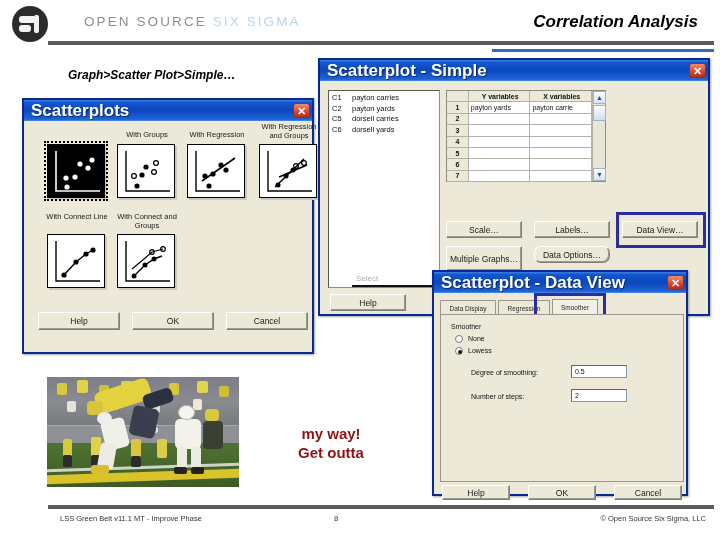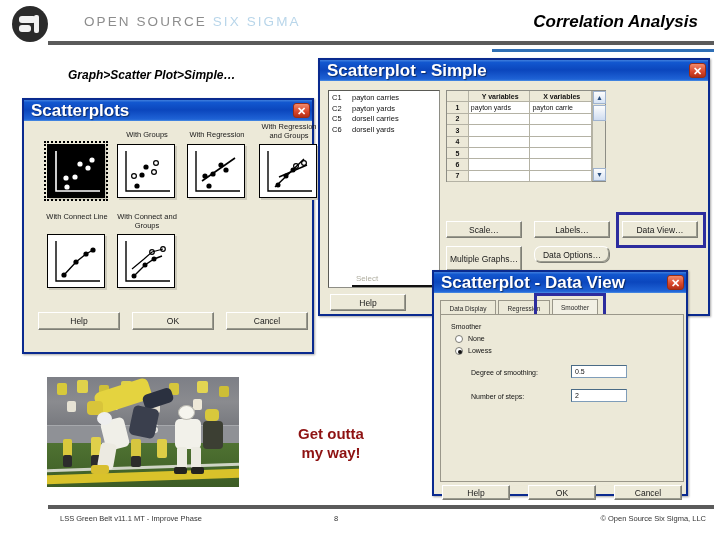--- a/index.html
+++ b/index.html
@@ -516,22 +516,22 @@
     <div class="sp" style="left:131px;top:28px;width:17px;height:15px;background:#f6f5ee;border-radius:50%;border:1px solid #bdbcb3;"></div>
     <div class="sp" style="left:130px;top:70px;width:10px;height:22px;background:#ecebe2;"></div>
     <div class="sp" style="left:144px;top:70px;width:10px;height:22px;background:#ecebe2;"></div>
     <div class="sp" style="left:127px;top:90px;width:13px;height:7px;background:#23231f;border-radius:2px;"></div>
     <div class="sp" style="left:144px;top:90px;width:13px;height:7px;background:#23231f;border-radius:2px;"></div>
     <div class="sp" style="left:156px;top:44px;width:20px;height:28px;background:#3c3f33;border-radius:4px;"></div>
     <div class="sp" style="left:158px;top:32px;width:14px;height:12px;background:#d8c83c;border-radius:4px;"></div>
   </div>
 
   <div class="ph-cap-text">
+    <div>my way!</div>
     <div>Get outta</div>
-    <div>my way!</div>
   </div>
 
   <div class="footer-rule"></div>
   <div class="ft" id="ft-left">LSS Green Belt v11.1 MT - Improve Phase</div>
   <div class="ft" id="ft-center">8</div>
   <div class="ft" id="ft-right">© Open Source Six Sigma, LLC</div>
 
 </div>
 
 </body></html>

